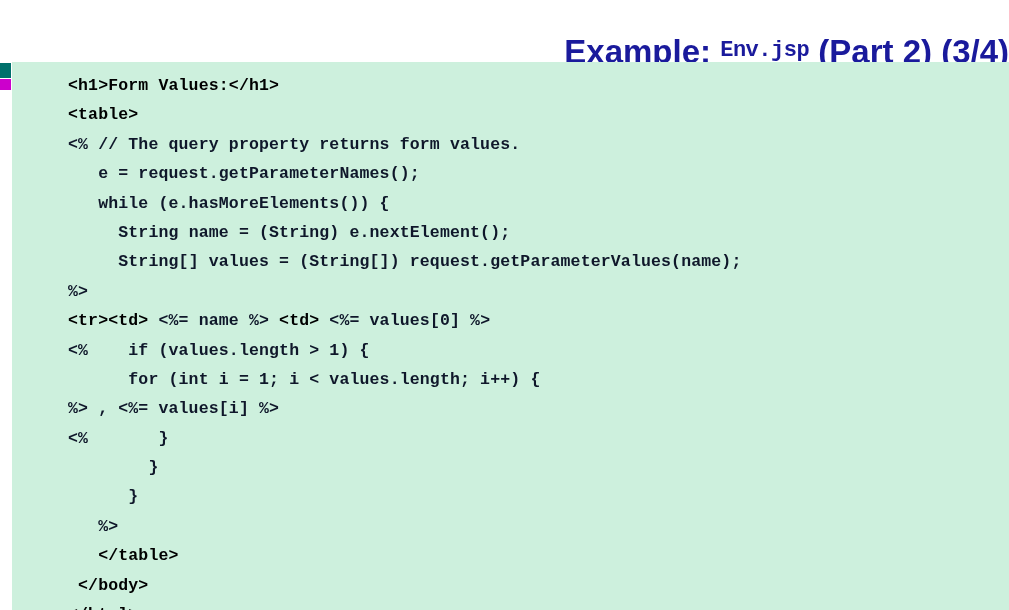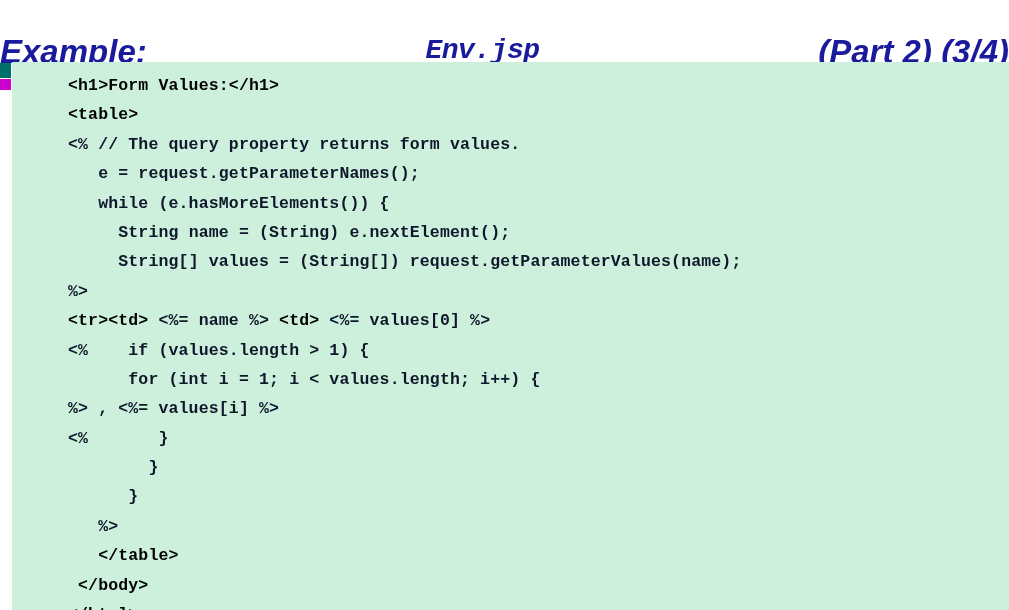--- a/index.html
+++ b/index.html
@@ -23,38 +23,37 @@
 
   
   #slide-title {
     position: absolute;
     left: 0;
     top: 0;
     width: 1009px;
     height: 58px;
     display: flex;
     align-items: center;
-    justify-content: space-between;
+    justify-content: flex-end;
     white-space: pre;
     color: #1a1a9c;
     font-weight: bold;
     font-size: 33px;
     letter-spacing: 0px;
     line-height: 1;
-    font-style: italic;
   }
   #slide-title .t-sans {
     font-family: "Liberation Sans", sans-serif;
     font-weight: bold;
     font-size: 33px;
   }
   #slide-title .t-mono {
     font-family: "Liberation Mono", "DejaVu Sans Mono", monospace;
     font-weight: bold;
-    font-size: 28px;
+    font-size: 22px;
     letter-spacing: -0.5px;
   }
 
   
   #code-panel {
     position: absolute;
     left: 12px;
     top: 62px;
     width: 997px;
     height: 548px;

